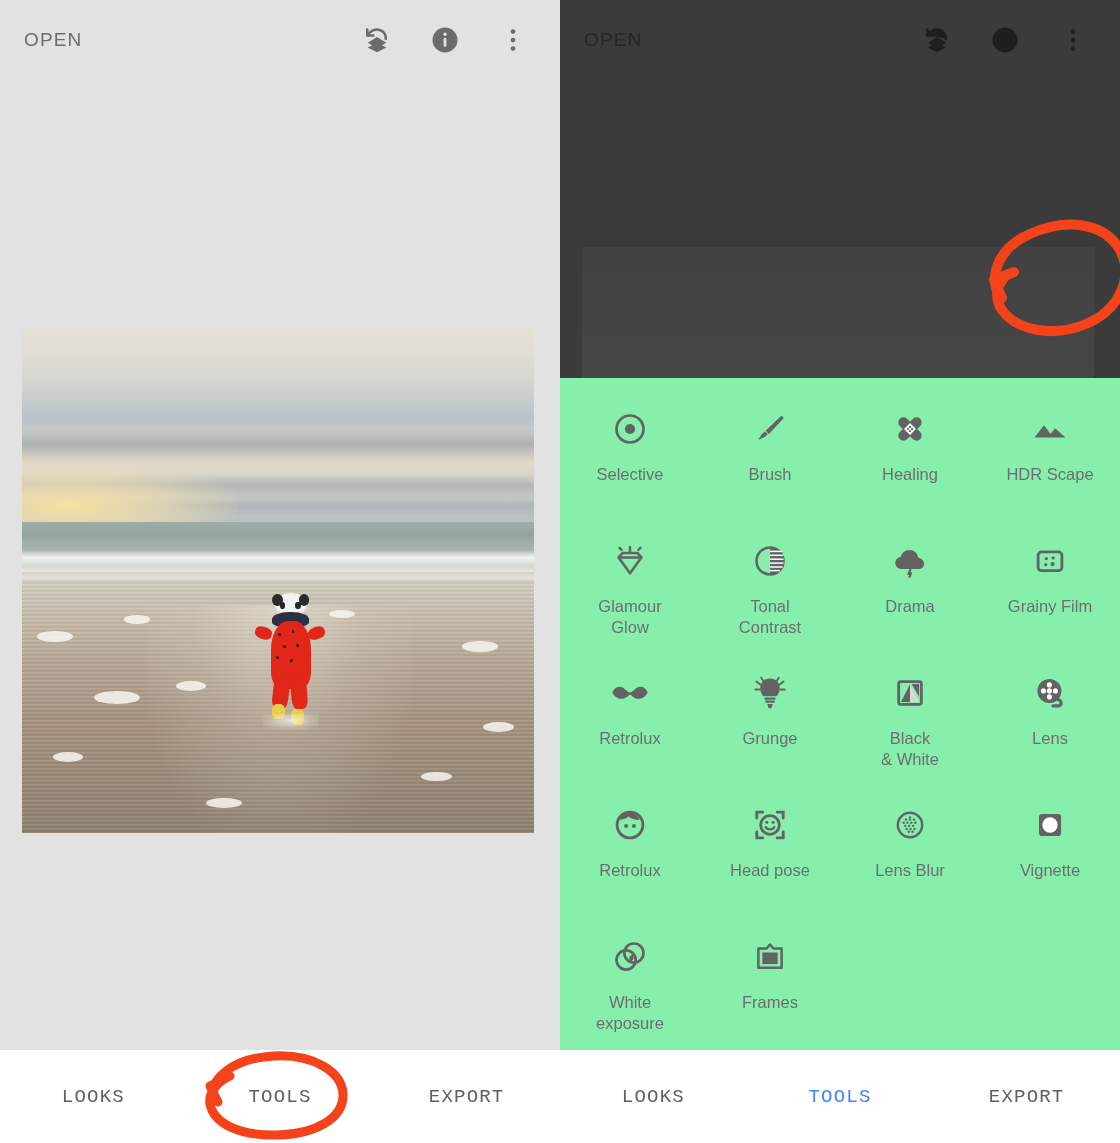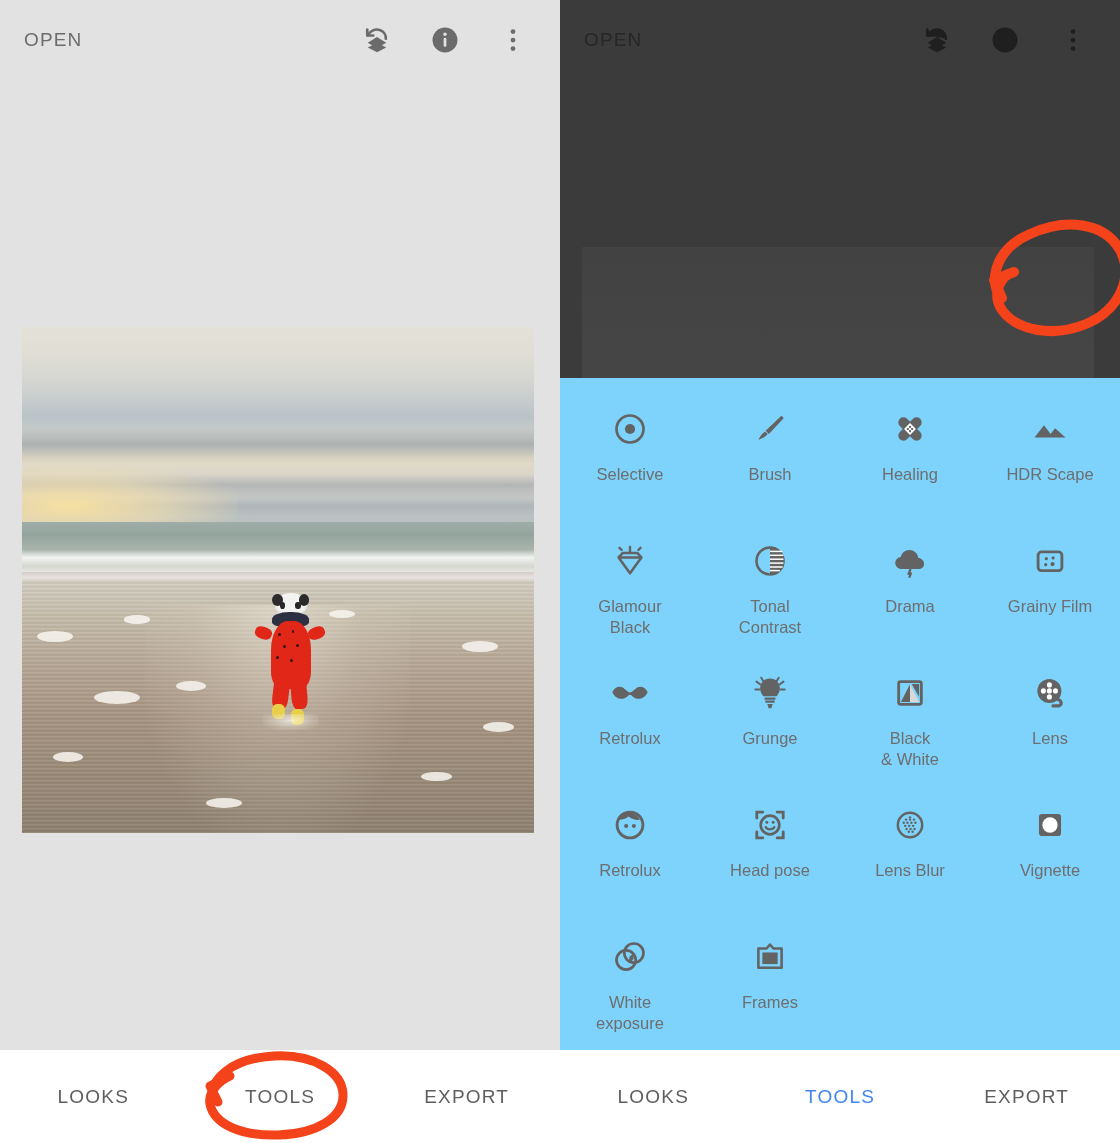--- a/index.html
+++ b/index.html
@@ -124,26 +124,26 @@
   }
 
   
   .bottomnav {
     position: absolute; left: 0; bottom: 0; width: 560px; height: 93px;
     background: #ffffff;
     display: flex; align-items: center;
   }
   .nav-item {
     flex: 1; text-align: center; font-size: 19px; letter-spacing: 1.2px;
-    color: #5f5f5f; position: relative;
+    color: #5f5f5f; position: relative; font-family: Liberation Mono, monospace;
   }
   .nav-item.active { color: #4285f4; }
 
   
-  .panel-right { background: #7dd3fc; }
+  .panel-right { background: #86efac; }
   .dark-overlay {
     position: absolute; left: 0; top: 0; width: 560px; height: 378px;
     background: #3b3b3b;
   }
   .dark-overlay .ghost-photo {
     position: absolute; left: 22px; top: 247px; width: 512px; height: 131px;
     background: linear-gradient(to bottom, rgba(255,255,255,.035), rgba(255,255,255,.055));
   }
   .panel-right .topbar { position: relative; z-index: 2; }
   .panel-right .open-label { color: #262626; }
@@ -360,21 +360,21 @@
         <span class="tool-ic">
           <svg width="36" height="36" viewBox="0 0 24 24">
             <path d="M4.4 9.6 L19.6 9.6 L12 20.2 Z" fill="none" stroke="#636363" stroke-width="1.7" stroke-linejoin="round"></path>
             <path d="M4.4 9.6 L7.2 6.6 L16.8 6.6 L19.6 9.6" fill="none" stroke="#636363" stroke-width="1.7" stroke-linejoin="round"></path>
             <path d="M12 6.6 L12 2.6" stroke="#636363" stroke-width="1.6" stroke-linecap="round"></path>
             <path d="M6.4 4.6 L5.0 3.2" stroke="#636363" stroke-width="1.6" stroke-linecap="round"></path>
             <path d="M17.6 4.6 L19.0 3.2" stroke="#636363" stroke-width="1.6" stroke-linecap="round"></path>
           </svg>
         </span>
         <span class="tool-label">Glamour
-Black</span>
+Glow</span>
       </div>
 
       <div class="tool">
         <span class="tool-ic">
           <svg width="36" height="36" viewBox="0 0 24 24">
             <circle cx="12" cy="12" r="9" fill="none" stroke="#636363" stroke-width="1.7"></circle>
             <path d="M12 3.2 A8.8 8.8 0 0 1 12 20.8 Z" fill="#636363"></path>
             <g stroke="#ffffff" stroke-width="1">
               <line x1="12" y1="5.6" x2="20.2" y2="5.6"></line>
               <line x1="12" y1="8.2" x2="21" y2="8.2"></line>

